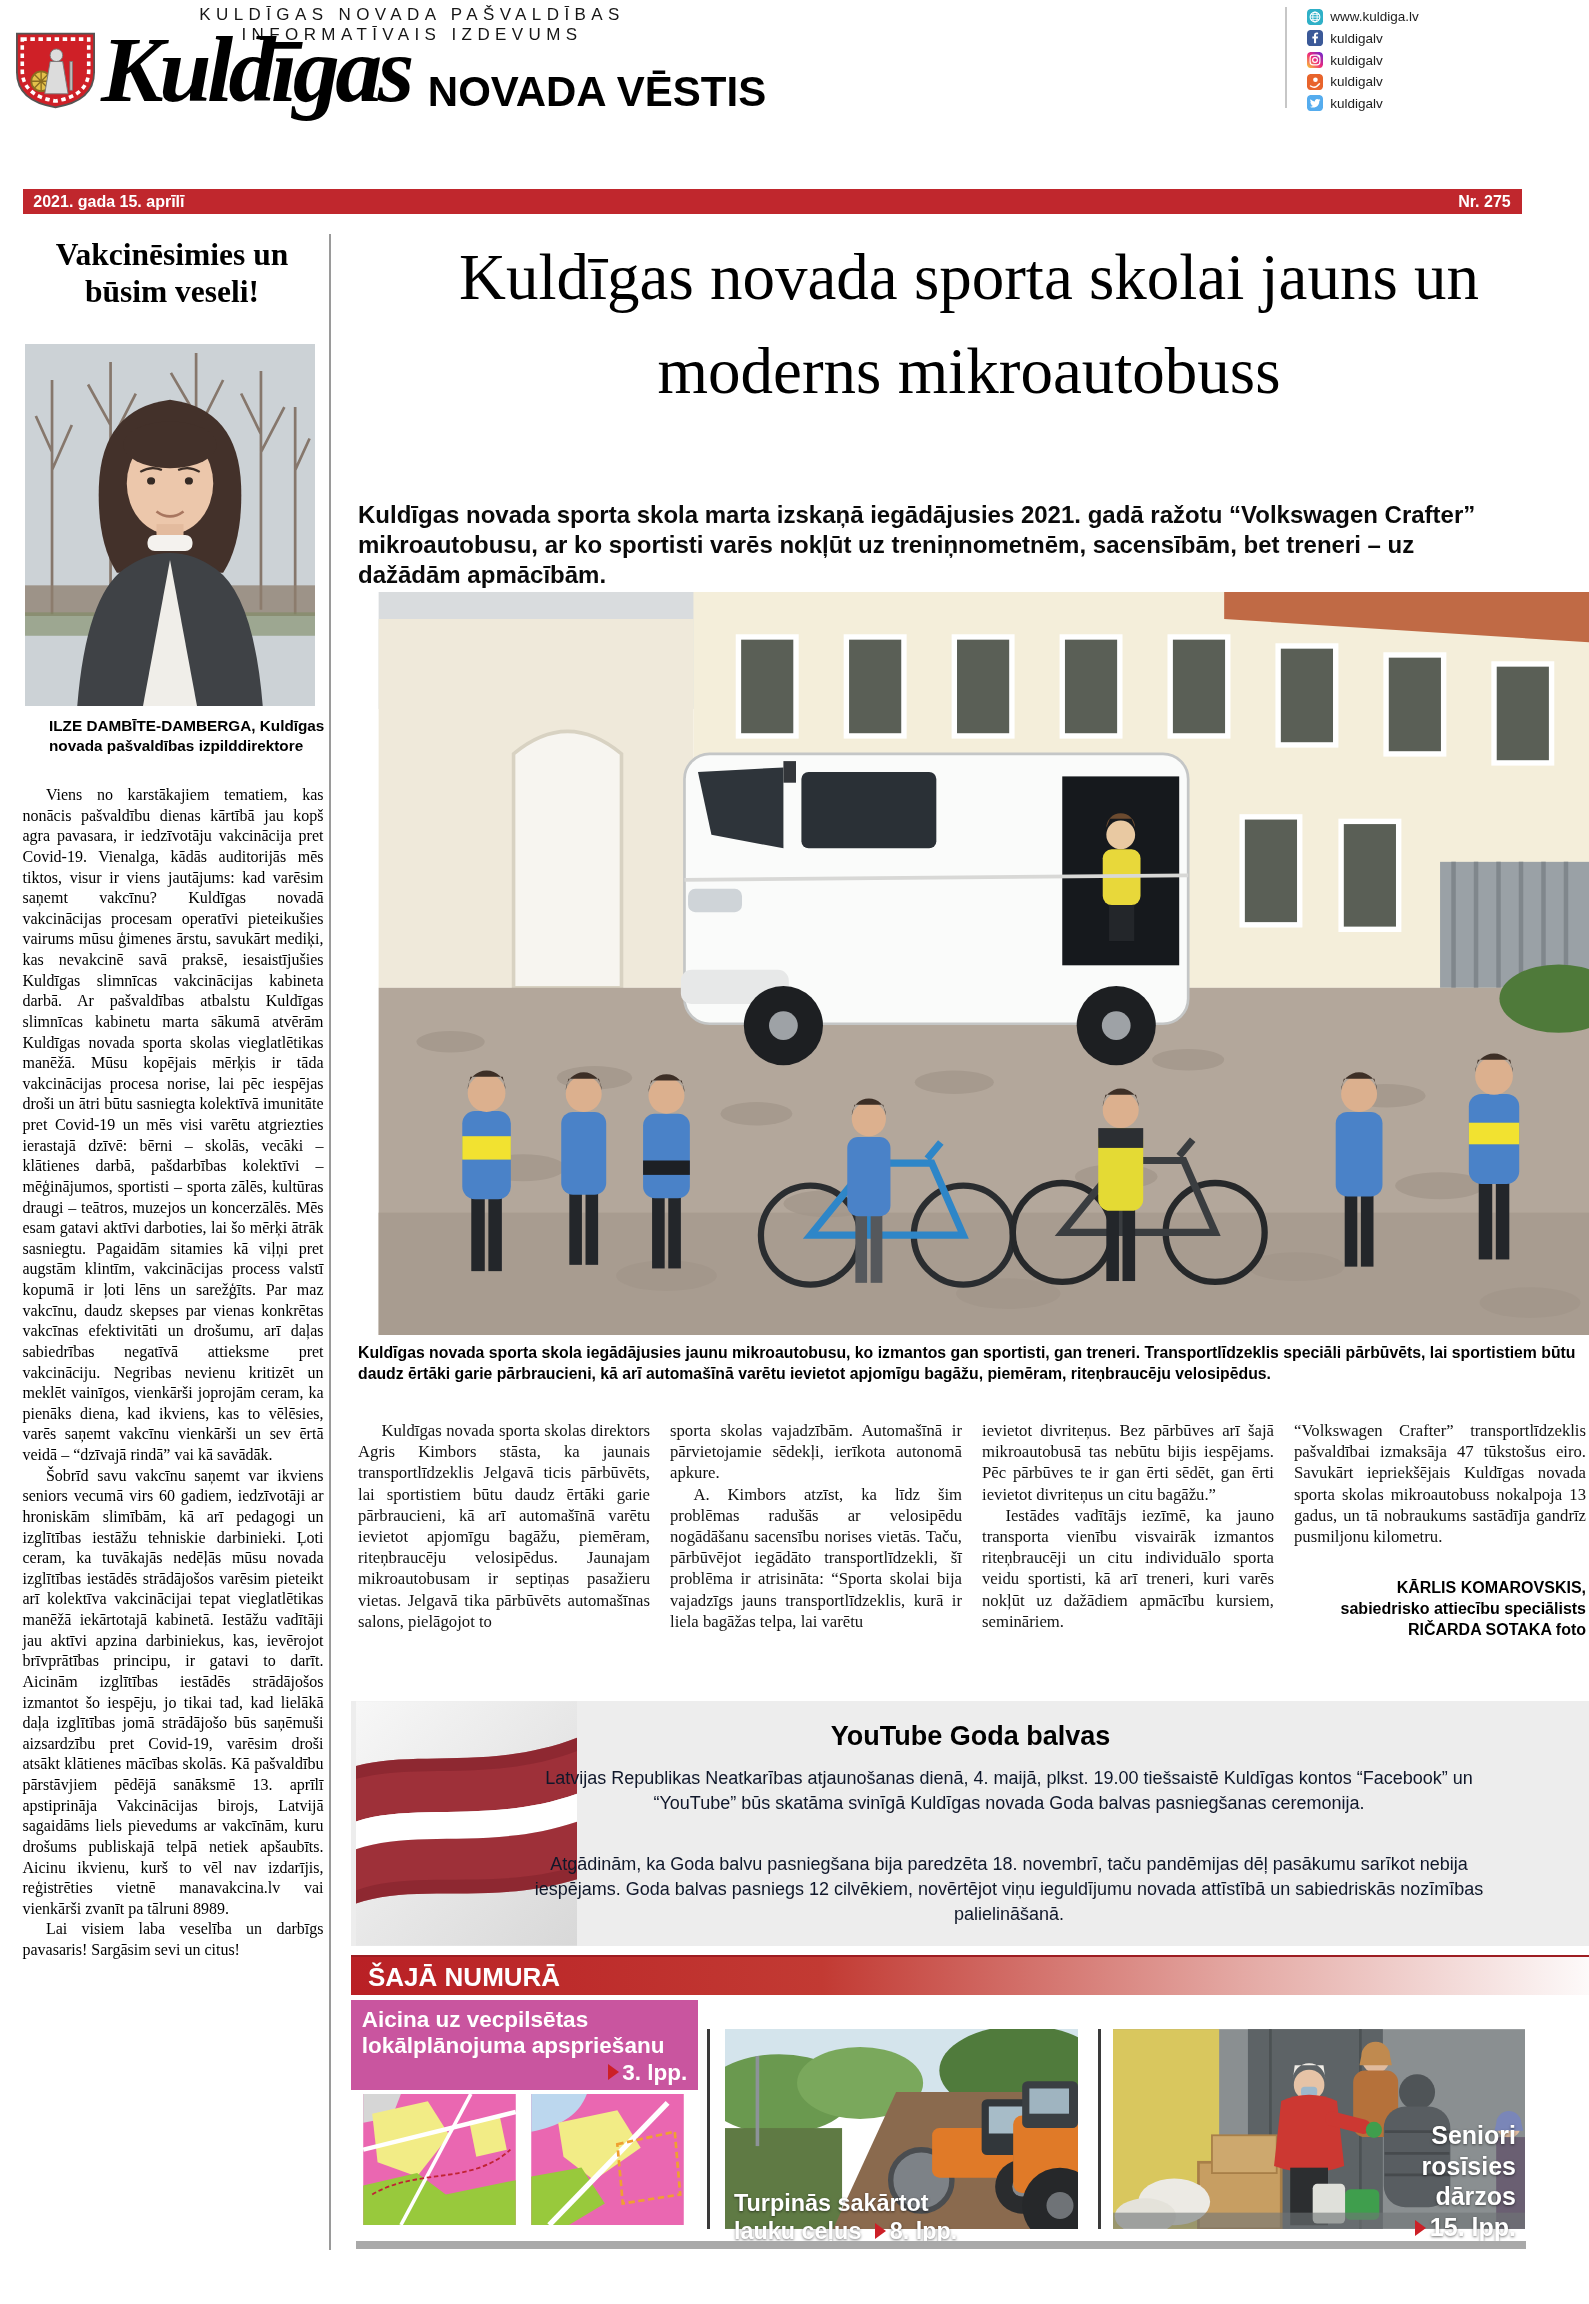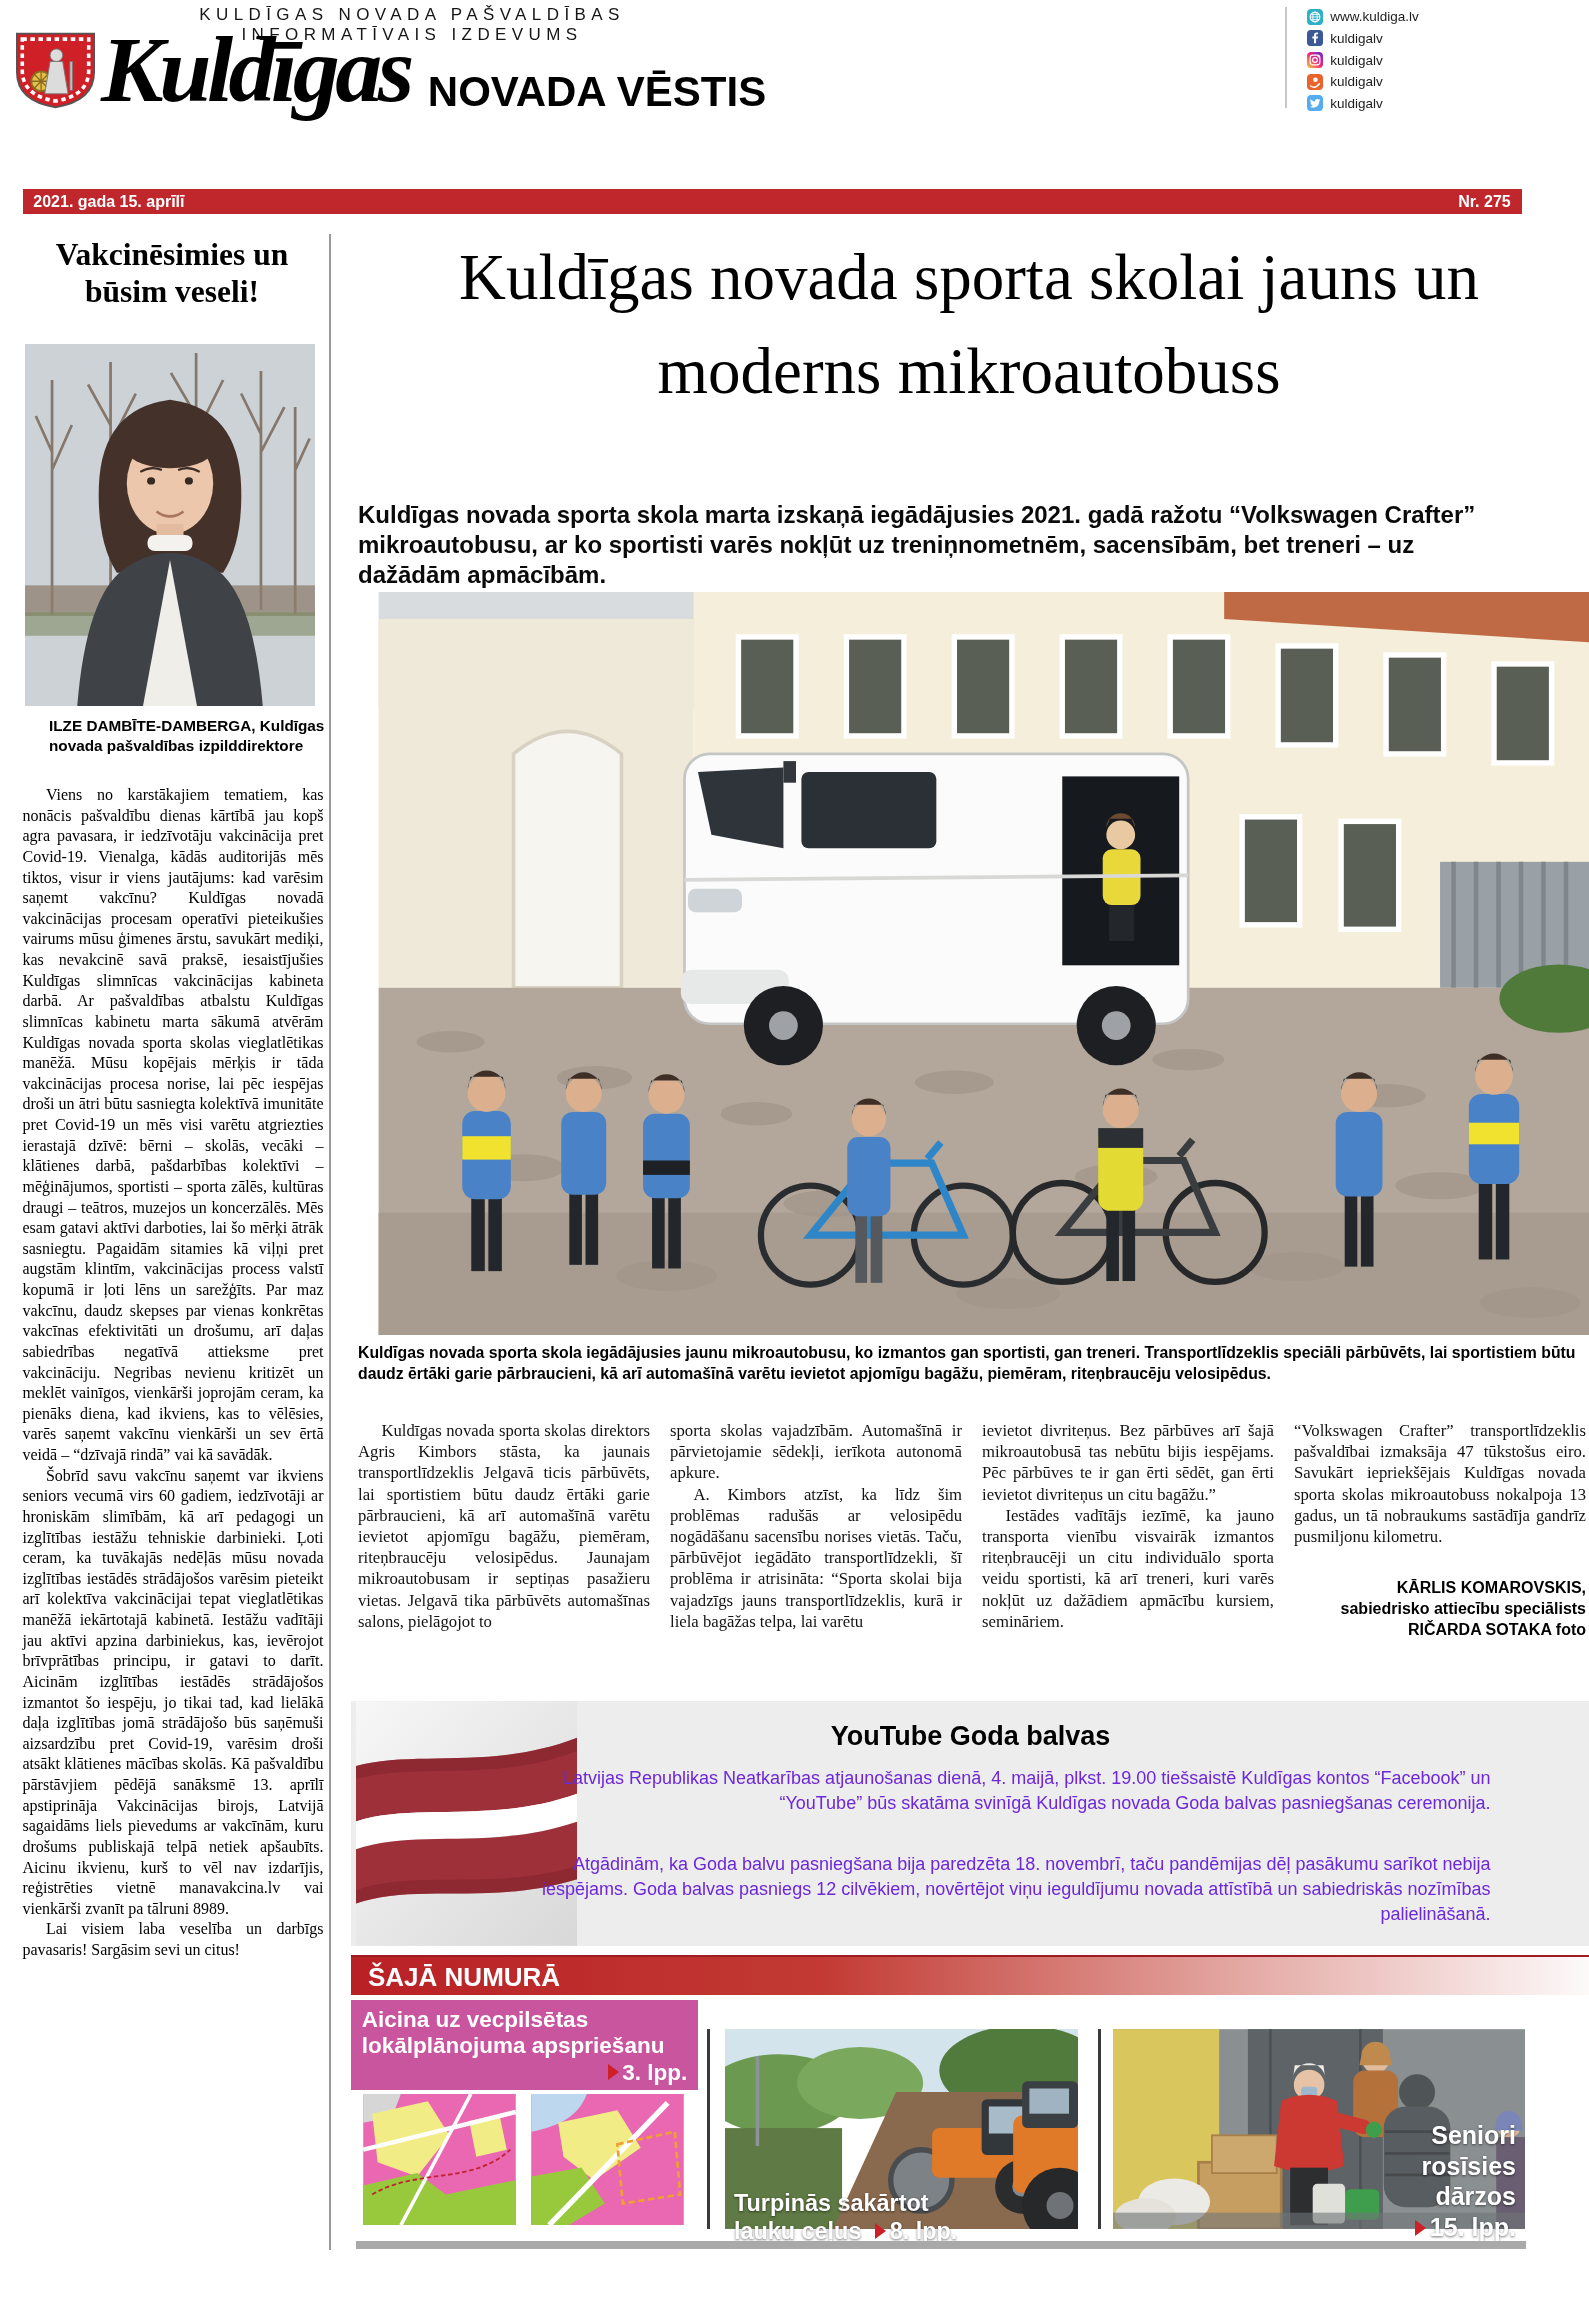--- a/index.html
+++ b/index.html
@@ -46,22 +46,22 @@
   .col p{margin:0;text-indent:23.4px;}
   .col p.noind{text-indent:0;}
   .byline{margin-top:31px;text-align:right;font-family:"Liberation Sans",sans-serif;
           font-weight:bold;font-size:16px;line-height:1.3;color:#000;}
 
   
   .awards{left:351px;top:1701px;width:1239px;height:245px;background:#ededed;}
   .aw-flag{position:absolute;left:5.4px;top:0;width:221px;height:245px;}
   .aw-title{position:absolute;left:0;top:20px;width:100%;text-align:center;font-weight:bold;
             font-size:27px;color:#000;}
-  .aw-p{position:absolute;left:50%;transform:translateX(-46%);width:963px;text-align:right;
-        font-size:18px;line-height:1.4;color:#6d28d9;}
+  .aw-p{position:absolute;left:50%;transform:translateX(-46%);width:963px;text-align:center;
+        font-size:18px;line-height:1.4;color:#0f172a;}
   .aw-p1{top:65px;}
   .aw-p2{top:151px;}
 
   
   .issuebar{left:351px;top:1955px;width:1239px;height:40px;border-top:2.7px solid #9d1d22;
             background:linear-gradient(90deg,#b92025 0%,#c23a33 38%,#e4a9a4 72%,#fdfafa 100%);
             color:#fff;font-weight:bold;font-size:26px;line-height:40px;padding-left:17px;
             box-sizing:border-box;}
   .tz-arrow{display:inline-block;width:0;height:0;border-left:11.7px solid #cc2027;
             border-top:8px solid transparent;border-bottom:8px solid transparent;margin:0 3.6px 0 7.2px;}

